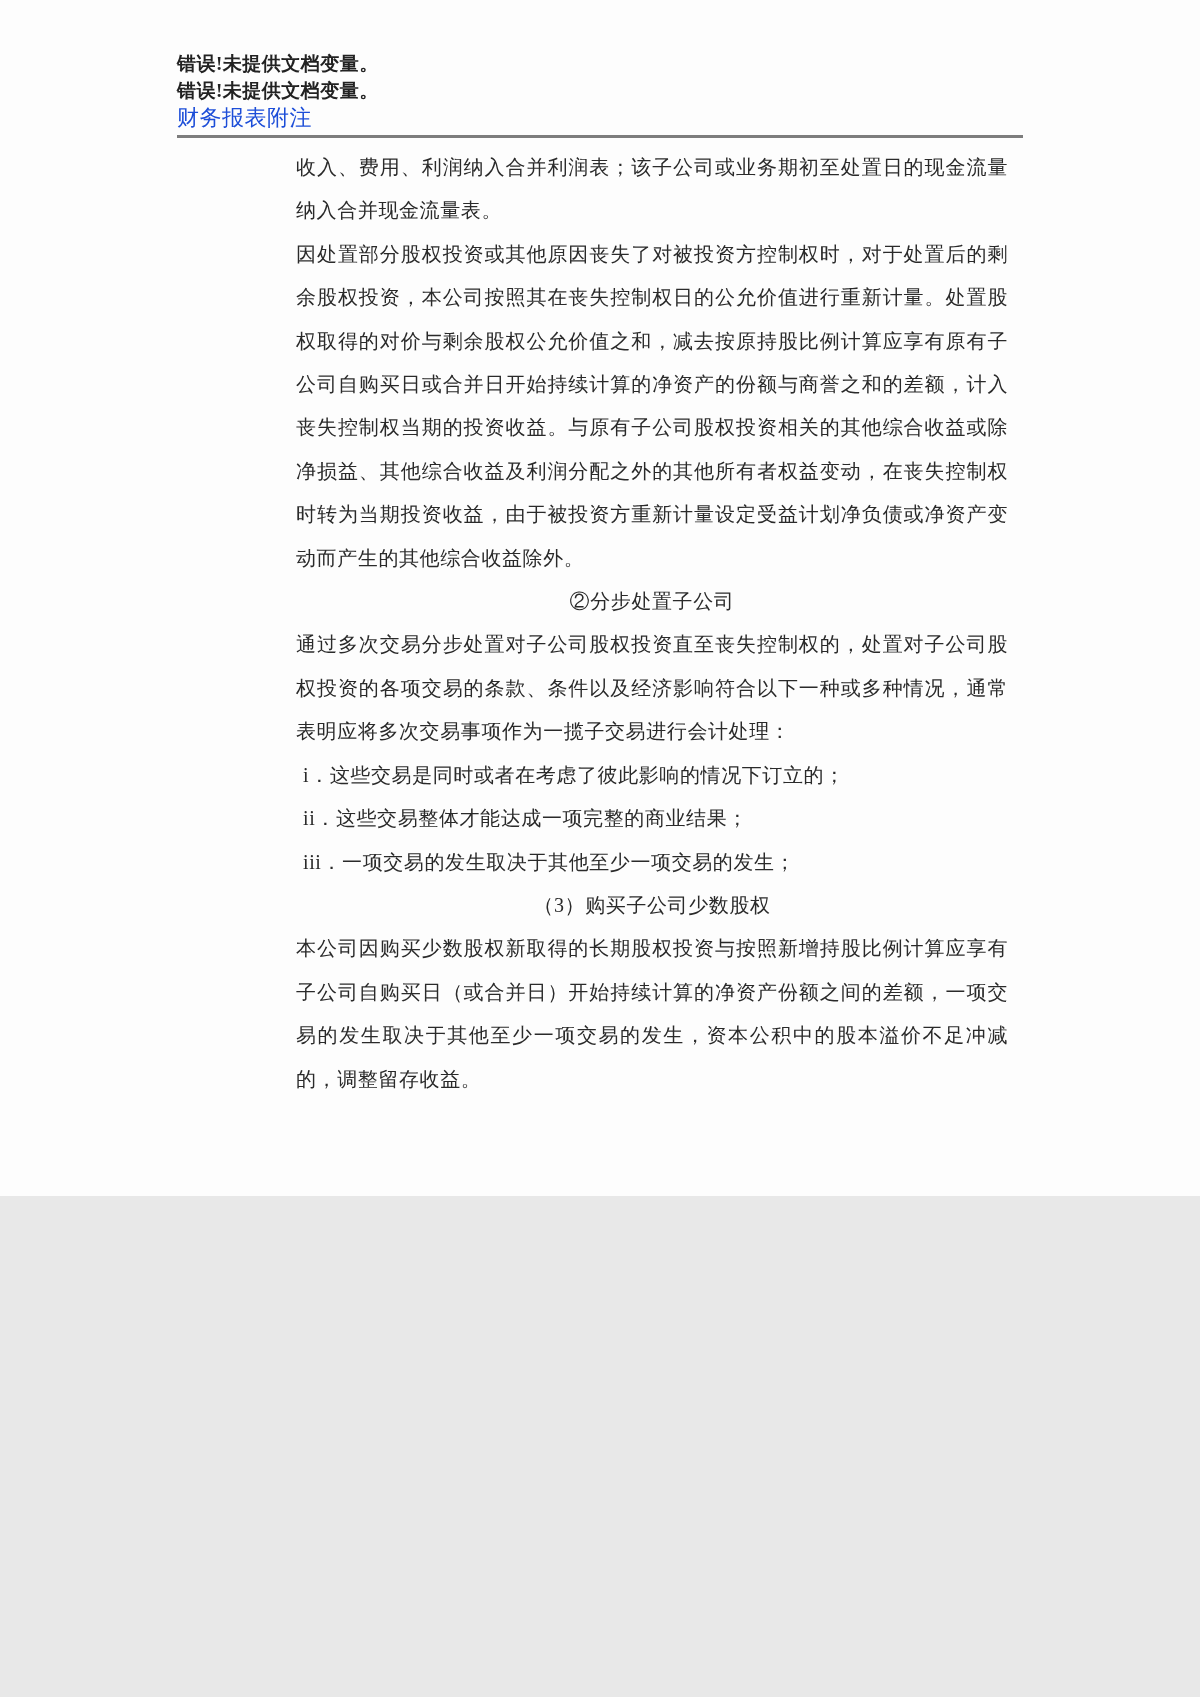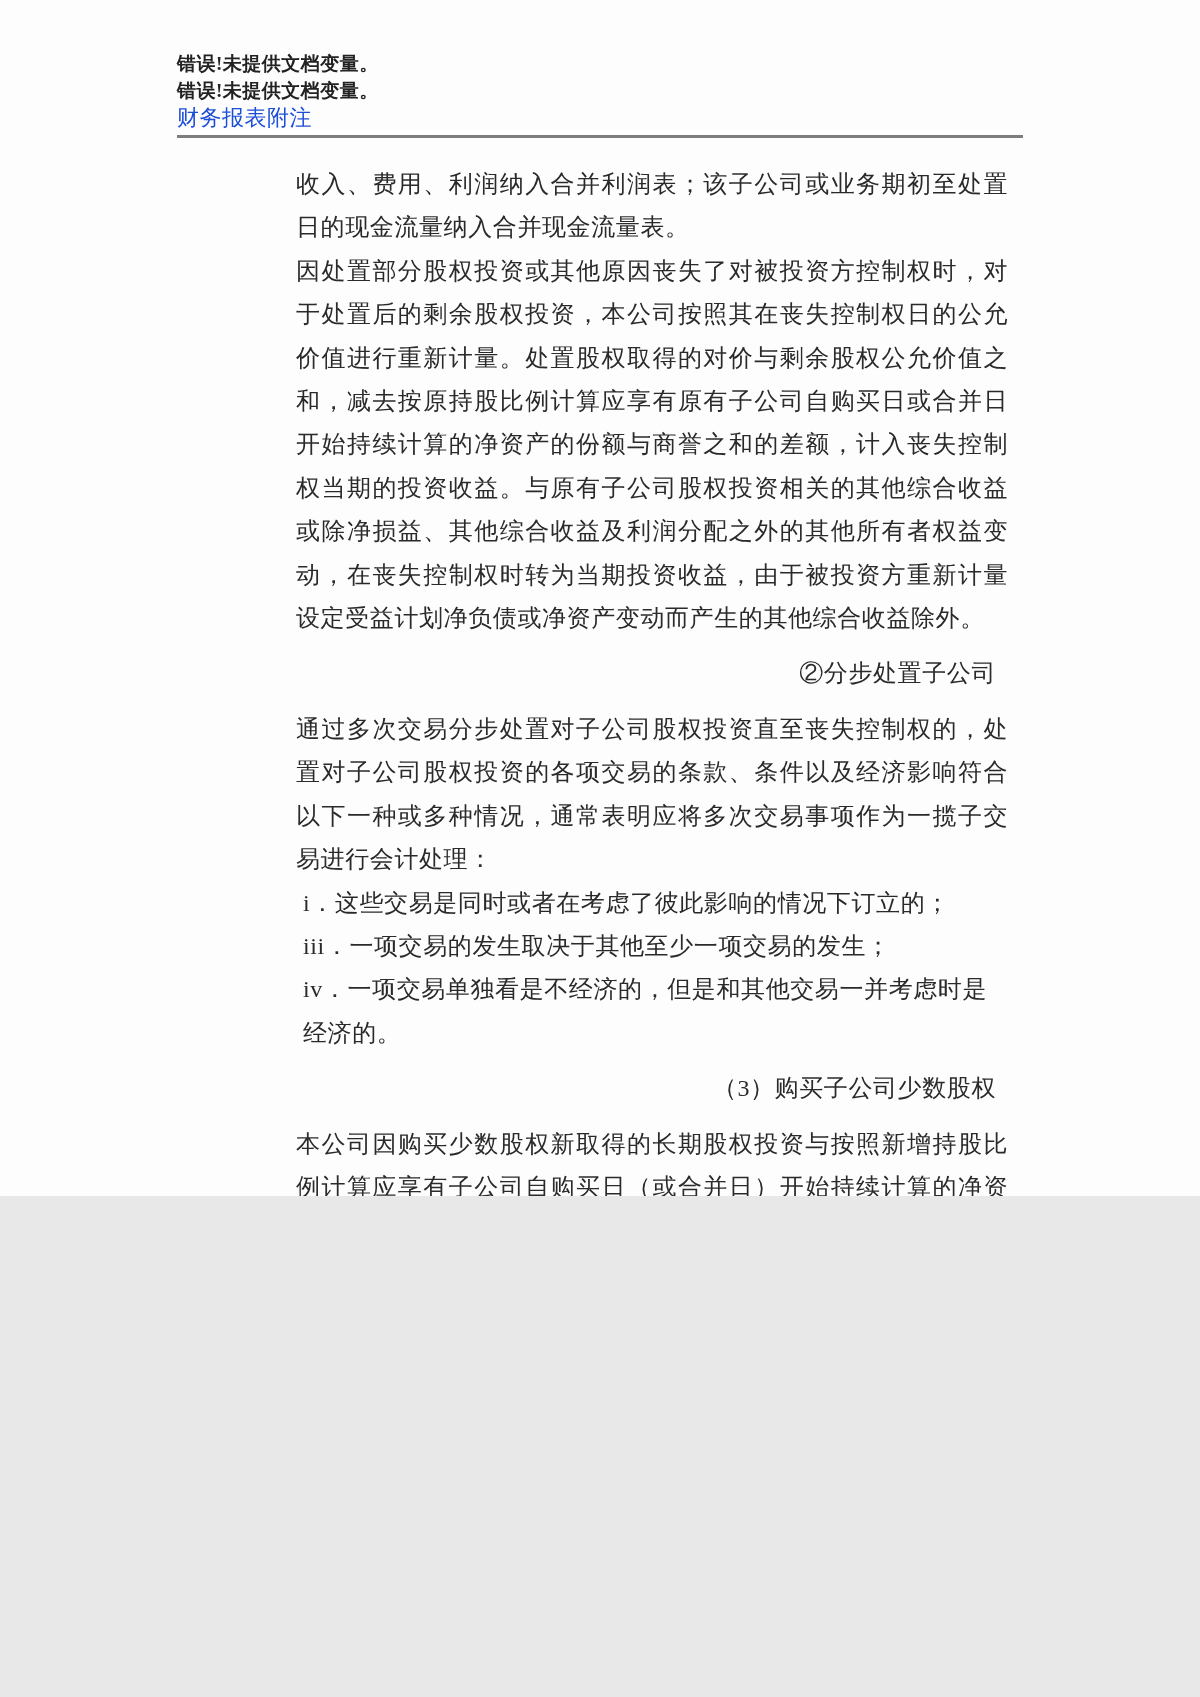--- a/index.html
+++ b/index.html
@@ -43,36 +43,36 @@
     margin-top: 4px;
     width: 846px;
     height: 3px;
     background: #7d7d7d;
     border: none;
   }
   
   .doc-body {
     position: absolute;
     left: 296px;
-    top: 163px;
+    top: 146px;
     width: 712px;
-    font-size: 24px;
+    font-size: 20px;
     line-height: 43.4px;
     letter-spacing: 0.6px;
     color: #2a2a2a;
   }
   .para {
     margin: 0;
     text-align: justify;
     text-align-last: left;
     text-justify: inter-ideograph;
   }
   .subheading {
-    margin: 12px;
-    text-align: right;
+    margin: 0;
+    text-align: center;
   }
   .list-item {
     margin: 0;
     padding-left: 7px;
     text-align: left;
   }
 </style>
 </head>
 <body>
 
@@ -84,19 +84,19 @@
     <div class="hdr-plain">财务报表附注</div>
     <div class="hdr-rule"></div>
   </div>
 
   <div class="doc-body">
     <p class="para">收入、费用、利润纳入合并利润表；该子公司或业务期初至处置日的现金流量纳入合并现金流量表。</p>
     <p class="para">因处置部分股权投资或其他原因丧失了对被投资方控制权时，对于处置后的剩余股权投资，本公司按照其在丧失控制权日的公允价值进行重新计量。处置股权取得的对价与剩余股权公允价值之和，减去按原持股比例计算应享有原有子公司自购买日或合并日开始持续计算的净资产的份额与商誉之和的差额，计入丧失控制权当期的投资收益。与原有子公司股权投资相关的其他综合收益或除净损益、其他综合收益及利润分配之外的其他所有者权益变动，在丧失控制权时转为当期投资收益，由于被投资方重新计量设定受益计划净负债或净资产变动而产生的其他综合收益除外。</p>
     <p class="subheading">②分步处置子公司</p>
     <p class="para">通过多次交易分步处置对子公司股权投资直至丧失控制权的，处置对子公司股权投资的各项交易的条款、条件以及经济影响符合以下一种或多种情况，通常表明应将多次交易事项作为一揽子交易进行会计处理：</p>
     <p class="list-item">i．这些交易是同时或者在考虑了彼此影响的情况下订立的；</p>
+    <p class="list-item">ii．这些交易整体才能达成一项完整的商业结果；</p>
     <p class="list-item">iii．一项交易的发生取决于其他至少一项交易的发生；</p>
-    <p class="list-item">iv．一项交易单独看是不经济的，但是和其他交易一并考虑时是经济的。</p>
     <p class="subheading">（3）购买子公司少数股权</p>
     <p class="para">本公司因购买少数股权新取得的长期股权投资与按照新增持股比例计算应享有子公司自购买日（或合并日）开始持续计算的净资产份额之间的差额，一项交易的发生取决于其他至少一项交易的发生，资本公积中的股本溢价不足冲减的，调整留存收益。</p>
   </div>
 
 </div>
 
 </body></html>

